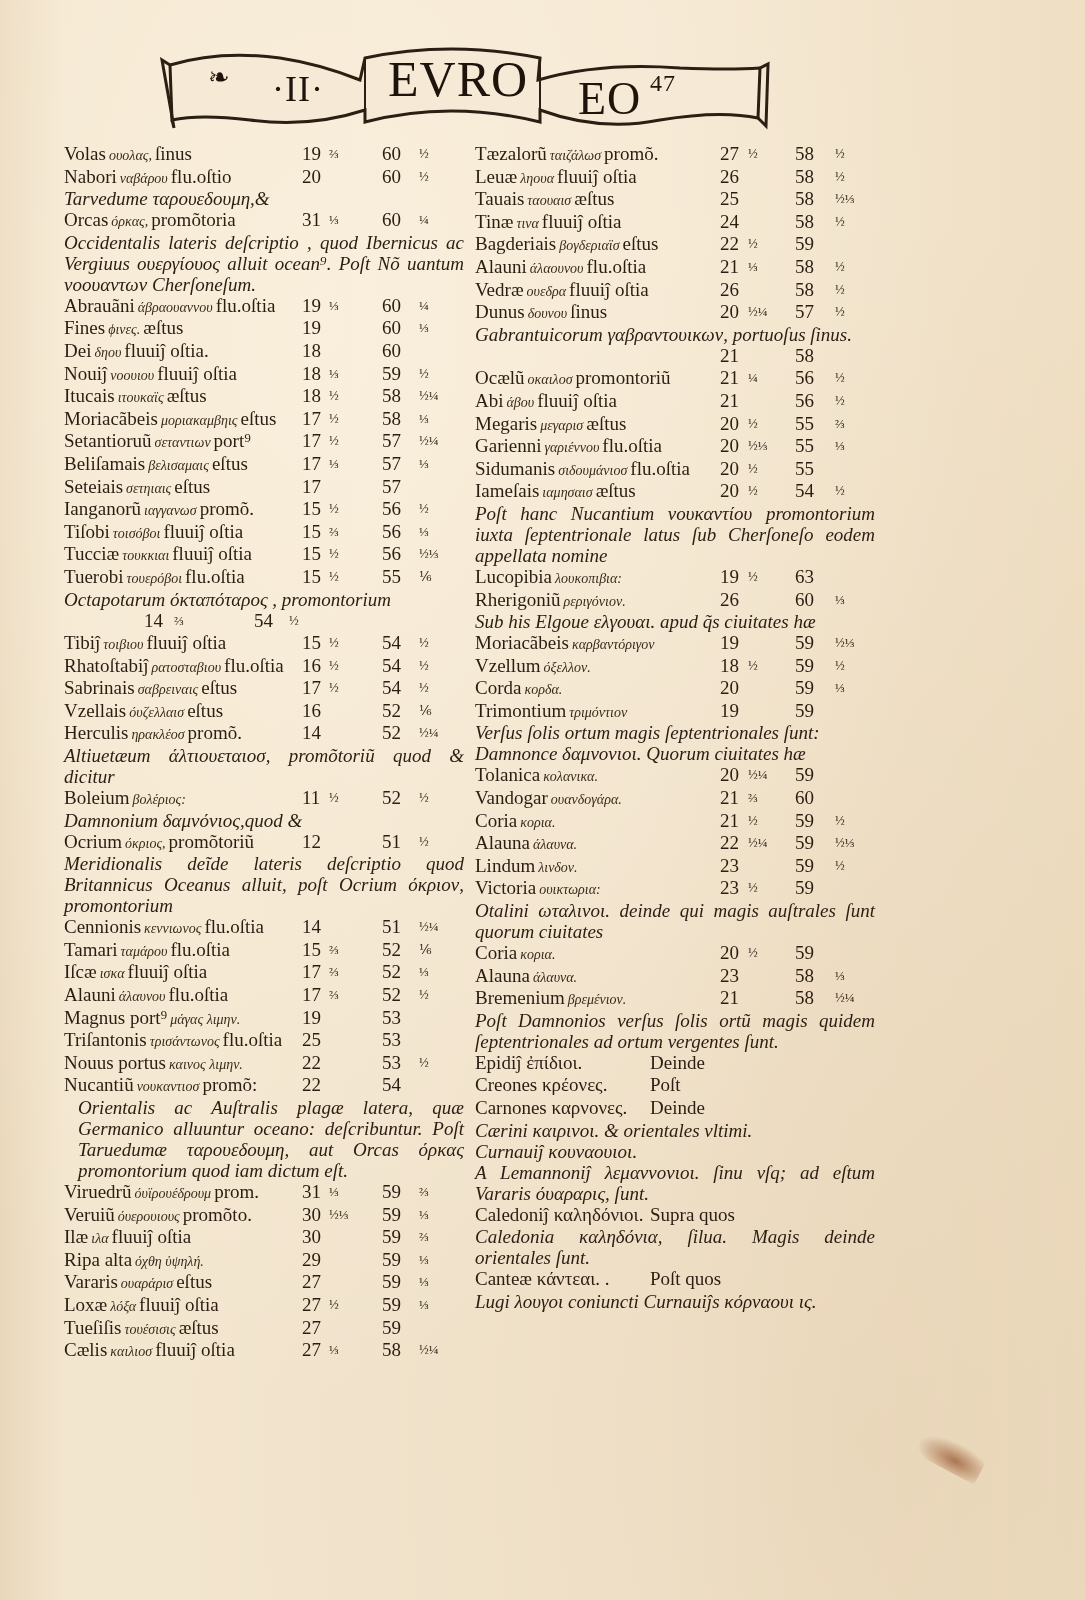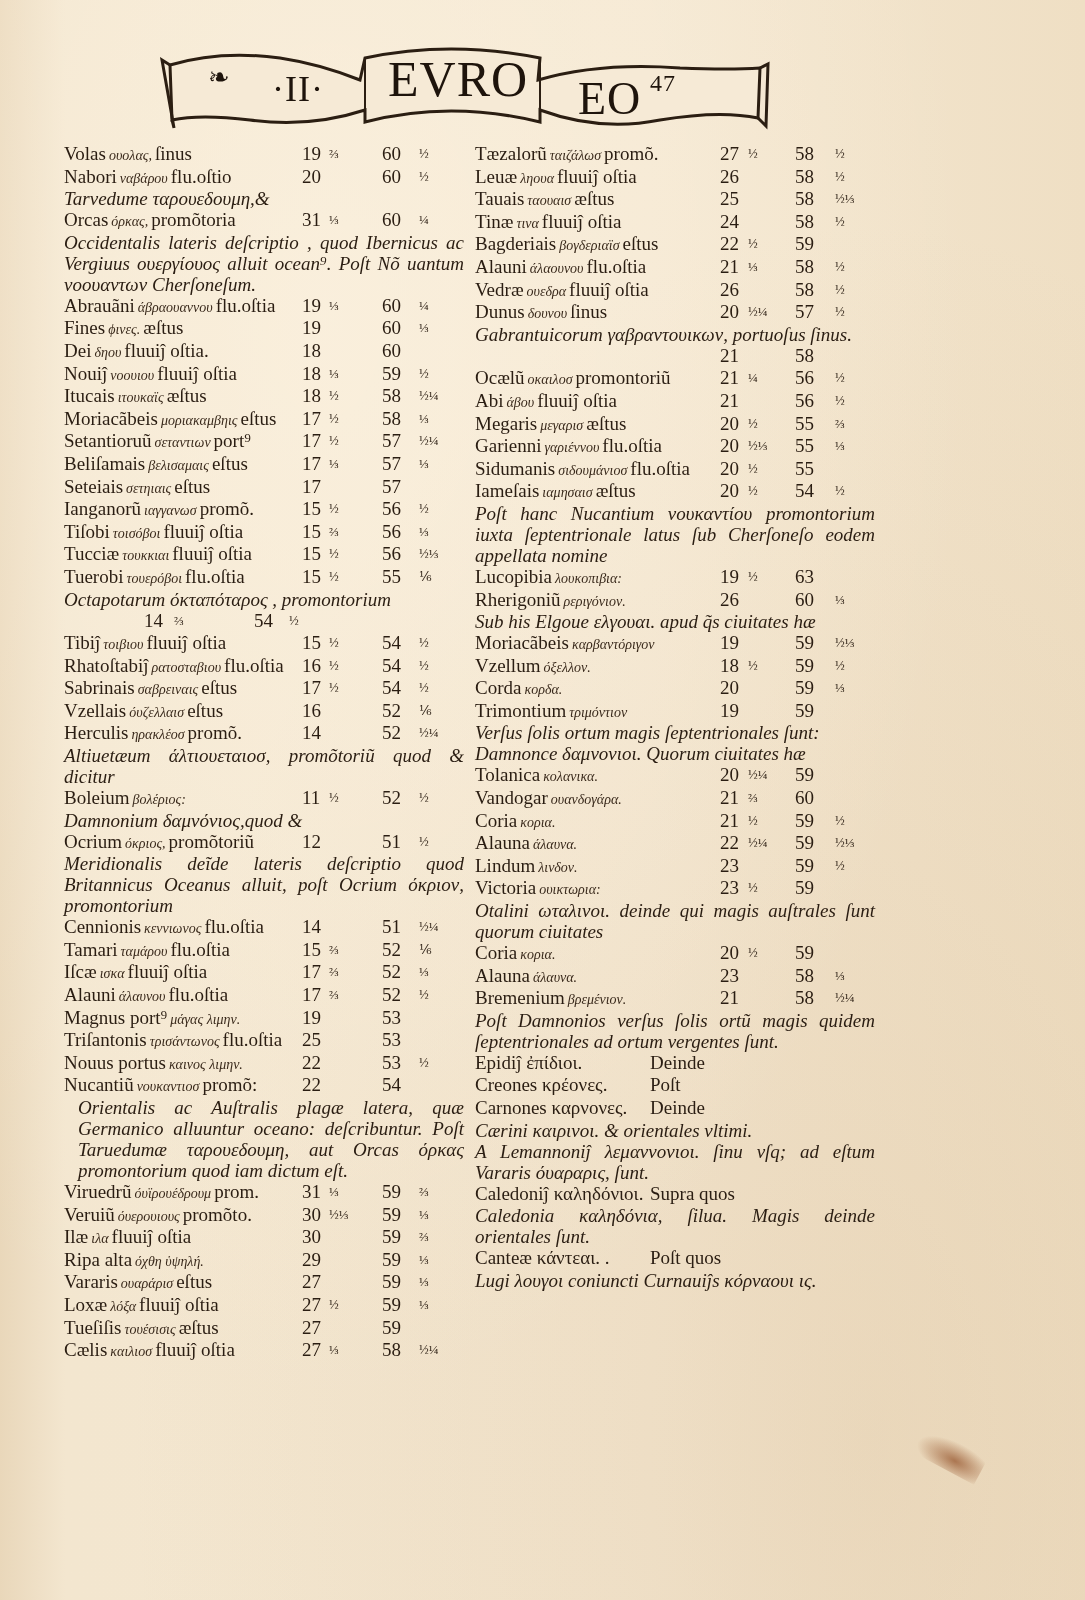--- a/index.html
+++ b/index.html
@@ -594,20 +594,21 @@
       </div>
       <div class="row">
         <span class="name">Creones κρέονες.</span>
         <span class="n1" style="left: 175px;">Poſt</span>
       </div>
       <div class="row">
         <span class="name">Carnones καρνονες.</span>
         <span class="n1" style="left: 175px;">Deinde</span>
       </div>
       <div class="para">Cærini καιρινοι. &amp; orientales vltimi.</div>
+      <div class="para">Curnauiĵ κουναουιοι.</div>
       <div class="para">A Lemannoniĵ λεμαννονιοι. ſinu vſq; ad eſtum Vararis όυαραρις, ſunt.</div>
       <div class="row">
         <span class="name">Caledoniĵ καληδόνιοι.</span>
         <span class="n1" style="left: 175px;">Supra quos</span>
       </div>
       <div class="para">Caledonia καληδόνια, ſilua. Magis deinde orientales ſunt.</div>
       <div class="row">
         <span class="name">Canteæ κάντεαι. .</span>
         <span class="n1" style="left: 175px;">Poſt quos</span>
       </div>

